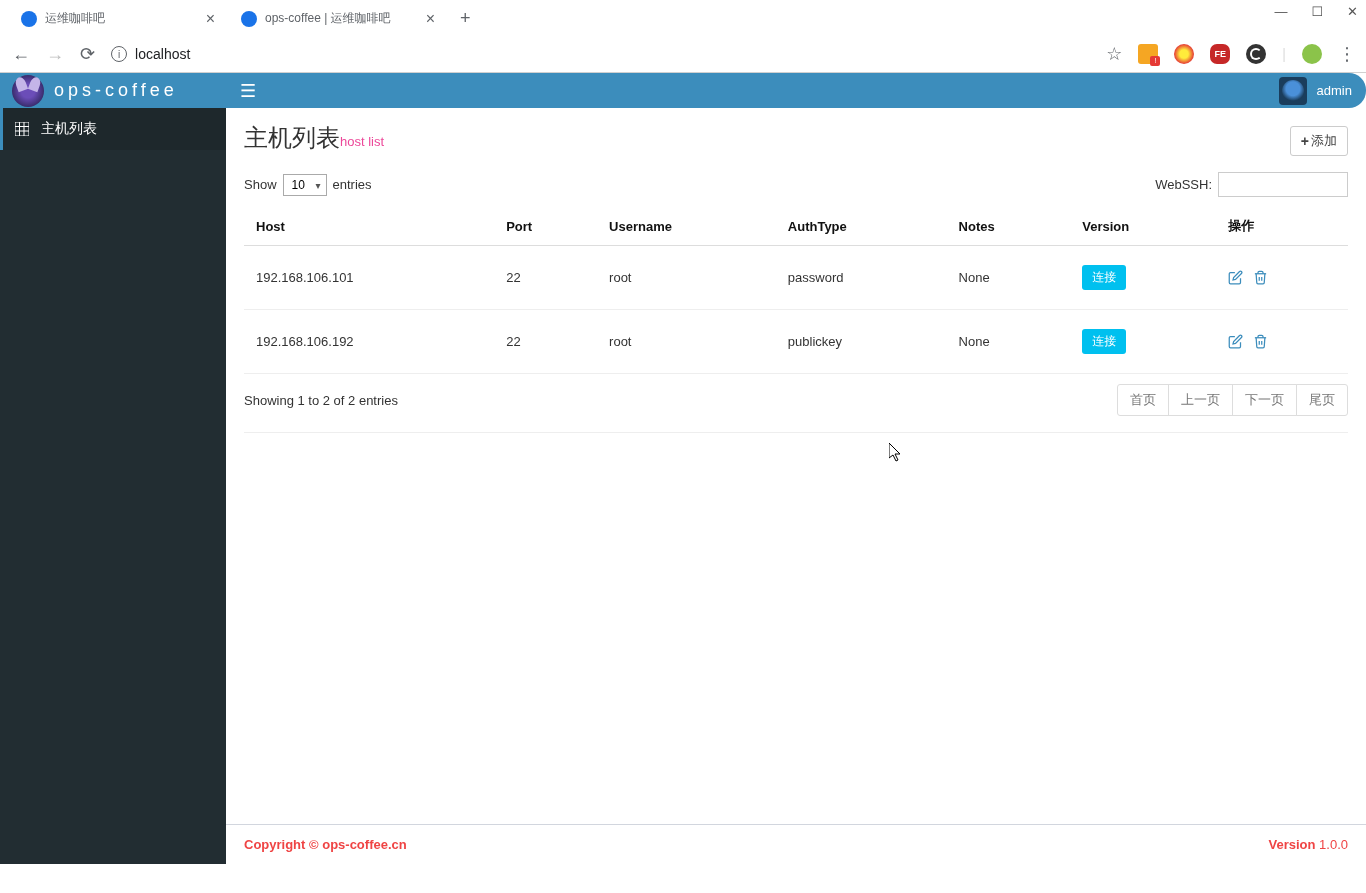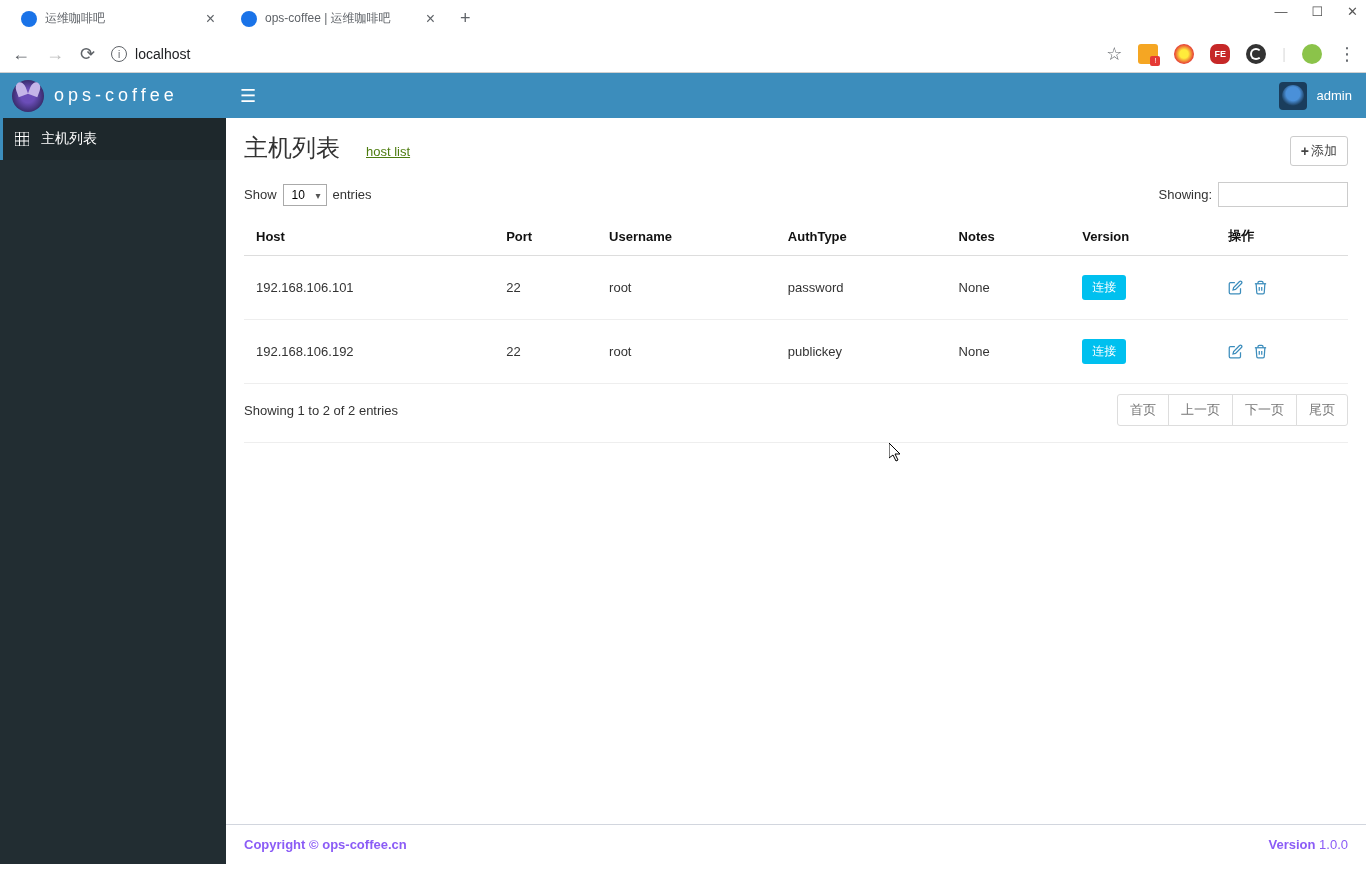--- a/index.html
+++ b/index.html
@@ -22,21 +22,21 @@
     .address-area { display: flex; align-items: center; gap: 8px; flex: 1; }
     .info-icon { width: 16px; height: 16px; border: 1px solid #5f6368; border-radius: 50%; display: inline-flex; align-items: center; justify-content: center; font-size: 10px; color: #5f6368; }
     .url-text { color: #202124; font-size: 14px; }
     .toolbar-right { display: flex; align-items: center; gap: 16px; margin-left: auto; }
     .star-icon { color: #5f6368; font-size: 18px; }
     .ext-icon { width: 20px; height: 20px; border-radius: 3px; display: inline-block; }
     .menu-dots { color: #5f6368; font-size: 18px; letter-spacing: -2px; }
     
     
     .app { display: flex; flex-direction: column; height: calc(893px - 102px); }
-    .app-header { background: #3c8dbc; color: #fff; height: 45px; display: flex; align-items: center; }
+    .app-header { background: #3c8dbc; color: #fff; height: 35px; display: flex; align-items: center; border-radius: 17px; }
     .logo-area { width: 226px; background: #3c8dbc; height: 100%; display: flex; align-items: center; padding-left: 12px; gap: 10px; }
     .logo-swirl { width: 32px; height: 32px; border-radius: 50%; background: radial-gradient(circle, #6b4db8 30%, #3a2d6e 70%); position: relative; }
     .logo-swirl::before, .logo-swirl::after { content: ''; position: absolute; width: 10px; height: 14px; background: #c4b5e8; border-radius: 50% 50% 0 0; top: 2px; }
     .logo-swirl::before { left: 4px; transform: rotate(-20deg); }
     .logo-swirl::after { right: 4px; transform: rotate(20deg); }
     .logo-text { font-size: 18px; letter-spacing: 4px; font-weight: 500; }
     .header-rest { flex: 1; display: flex; align-items: center; padding: 0 14px; }
     .hamburger { font-size: 18px; cursor: pointer; }
     .user-area { margin-left: auto; display: flex; align-items: center; gap: 10px; }
     .user-avatar { width: 28px; height: 28px; background: #1a3d5c; border-radius: 4px; position: relative; }
@@ -46,21 +46,21 @@
     .app-body { flex: 1; display: flex; overflow: hidden; }
     .sidebar { width: 226px; background: #222d32; color: #b8c7ce; }
     .sidebar-item { display: flex; align-items: center; gap: 12px; padding: 12px 15px; font-size: 14px; cursor: pointer; }
     .sidebar-item.active { background: #1e282c; color: #fff; border-left: 3px solid #3c8dbc; padding-left: 12px; }
     .grid-icon { font-size: 14px; }
     
     .content { flex: 1; background: #ecf0f5; display: flex; flex-direction: column; overflow: hidden; }
     .content-inner { flex: 1; background: #fff; padding: 8px 18px 18px; overflow: auto; }
     .page-header { display: flex; align-items: baseline; padding: 6px 0 16px; }
     .page-title { font-size: 24px; font-weight: 400; color: #333; }
-    .page-subtitle { font-size: 13px; color: #4d7c0f; margin-left: 26px; text-decoration: underline; }
+    .page-subtitle { font-size: 13px; color: #ec4899; margin-left: 0; }
     .add-button { margin-left: auto; border: 1px solid #ccc; background: #fff; padding: 5px 10px; font-size: 13px; color: #444; border-radius: 3px; cursor: pointer; display: flex; align-items: center; gap: 2px; }
     .add-button .plus { font-weight: bold; font-size: 14px; }
     
     .table-controls { display: flex; align-items: center; margin-bottom: 10px; font-size: 13px; color: #333; }
     .show-entries { display: flex; align-items: center; gap: 6px; }
     .entries-select { border: 1px solid #aaa; padding: 3px 20px 3px 8px; font-size: 12px; background: #fff; appearance: none; position: relative; }
     .select-wrap { position: relative; display: inline-block; }
     .select-wrap::after { content: '▾'; position: absolute; right: 6px; top: 50%; transform: translateY(-50%); font-size: 10px; color: #555; pointer-events: none; }
     .search-area { margin-left: auto; display: flex; align-items: center; gap: 6px; }
     .search-input { border: 1px solid #ccc; padding: 4px 6px; width: 130px; font-size: 13px; }
@@ -73,21 +73,21 @@
     .icon-edit, .icon-trash { color: #3c8dbc; cursor: pointer; font-size: 15px; }
     
     .table-footer { display: flex; align-items: center; margin-top: 10px; font-size: 13px; color: #333; }
     .pagination { margin-left: auto; display: flex; }
     .page-btn { border: 1px solid #ddd; background: #fff; color: #777; padding: 6px 12px; font-size: 13px; cursor: pointer; margin-left: -1px; }
     .page-btn:first-child { border-radius: 3px 0 0 3px; }
     .page-btn:last-child { border-radius: 0 3px 3px 0; }
     
     .divider { border-top: 1px solid #eee; margin-top: 16px; }
     
-    .app-footer { background: #fff; border-top: 1px solid #d2d6de; padding: 12px 18px; font-size: 13px; color: #8b5cf6; display: flex; }
+    .app-footer { background: #fff; border-top: 1px solid #d2d6de; padding: 12px 18px; font-size: 13px; color: #ef4444; display: flex; }
     .app-footer .ver { margin-left: auto; }
     
     .cursor-arrow { position: fixed; left: 889px; top: 443px; pointer-events: none; font-size: 16px; color: #000; }
     
     svg { display: block; }
   </style>
 </head>
 <body>
 
 <div class="browser-chrome">
@@ -180,21 +180,21 @@
           <div class="show-entries">
             <span>Show</span>
             <span class="select-wrap">
               <select class="entries-select">
                 <option>10</option>
               </select>
             </span>
             <span>entries</span>
           </div>
           <div class="search-area">
-            <span>Showing:</span>
+            <span>WebSSH:</span>
             <input class="search-input" type="text" style="">
           </div>
         </div>
 
         <table class="data-table">
           <thead>
             <tr>
               <th>Host</th>
               <th>Port</th>
               <th>Username</th>

